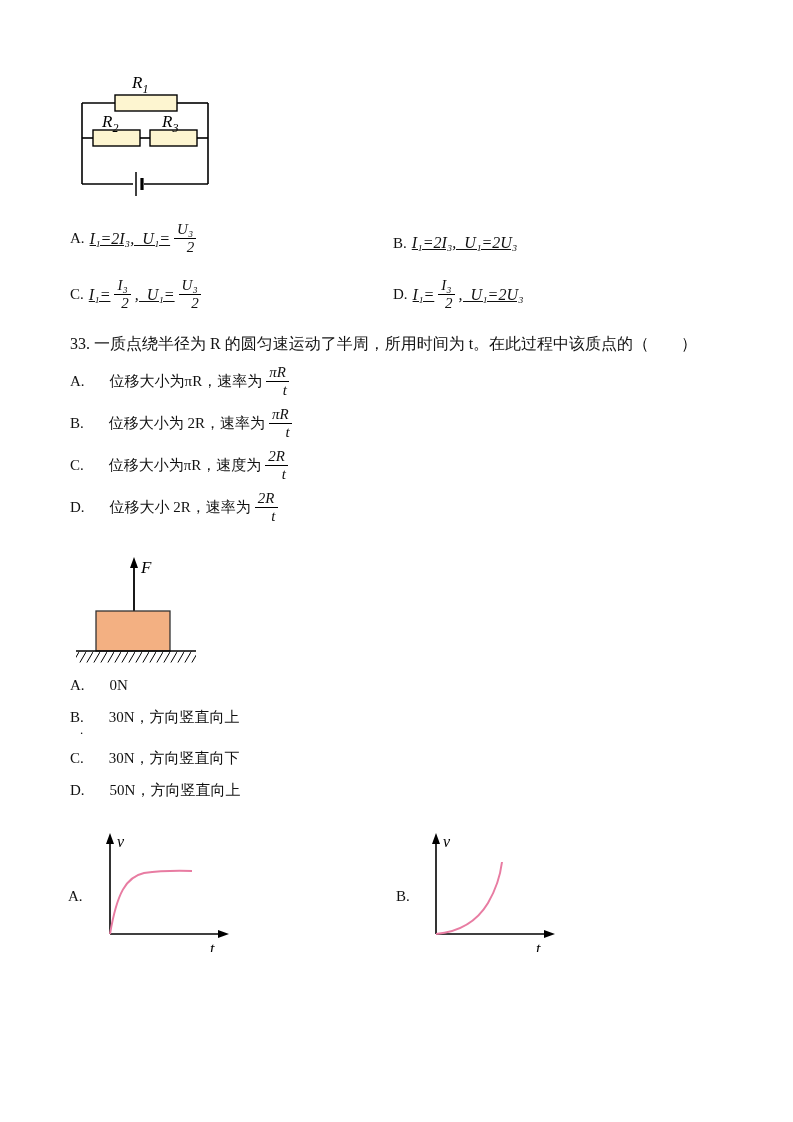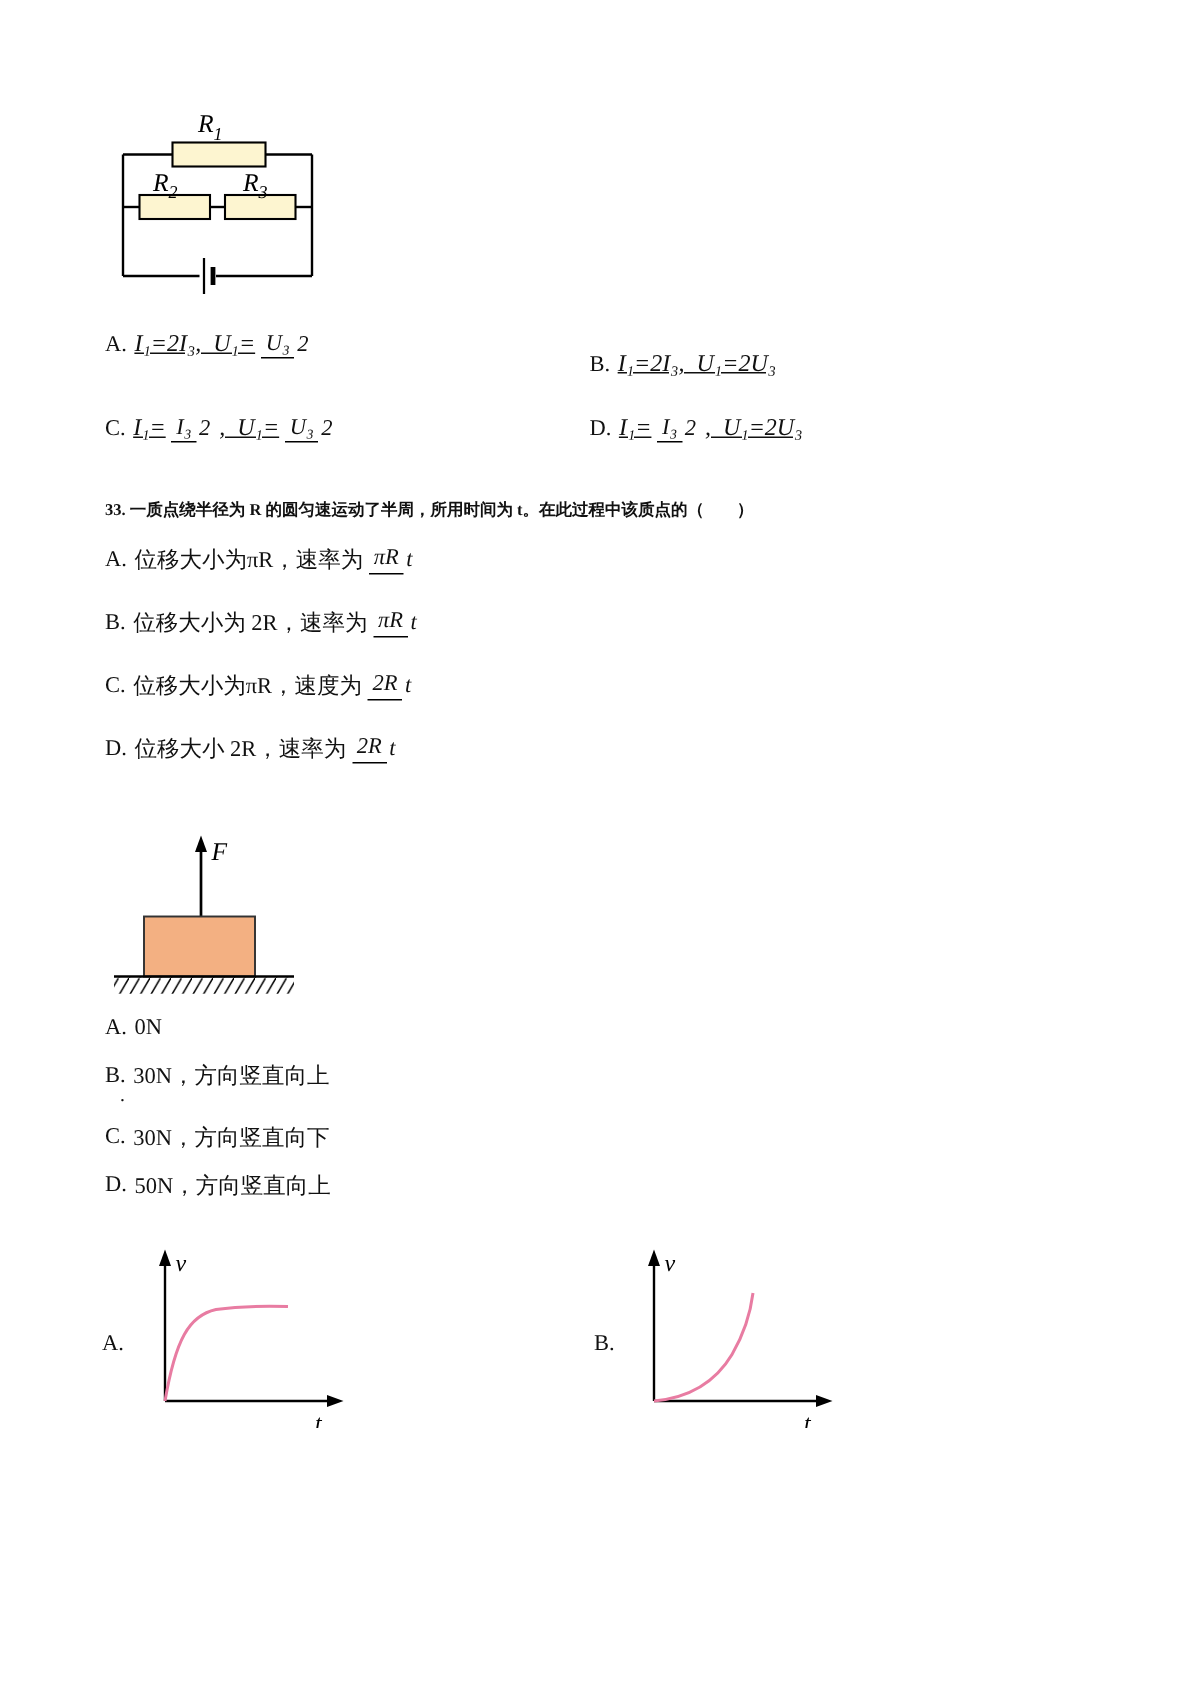--- a/index.html
+++ b/index.html
@@ -4,35 +4,35 @@
 <style>
   * { margin:0; padding:0; box-sizing:border-box; }
   html,body { background:#ffffff; }
   .page {
     position:relative; width:793px; height:952px; background:#ffffff;
     font-family:"Liberation Serif","DejaVu Serif",serif; color:#111;
     overflow:hidden;
   }
   svg { position:absolute; overflow:visible; display:block; }
   .stem {
-    position:absolute; font-size:11px; white-space:pre; line-height:1.35;font-weight:bold;
+    position:absolute; font-size:16px; white-space:pre; line-height:1.35;
   }
   .opt {
     position:absolute; display:flex; align-items:center; font-size:15px;
     white-space:pre;
   }
   .opt .label { margin-right:5px; font-style:normal; }
-  .plain { font-style:normal; }
+  .plain { font-style:normal;margin-left:20px; }
   .math {
     font-style:italic; font-size:16px;
     font-family:"Liberation Serif","DejaVu Serif",serif;
     text-decoration:underline;
   }
   .frac {
-    display:inline-flex; flex-direction:row; align-items:center;
+    display:inline-flex; flex-direction:column; align-items:flex-end;
     font-style:italic; font-size:15px; line-height:1.15; margin:0 4px;
     text-align:center;
   }
   .frac .num { border-bottom:1.2px solid #000; padding:0 3px; }
   .frac .den { padding:0 2px; }
   .clabel { font-style:italic; font-size:17px; font-family:"Liberation Serif","DejaVu Serif",serif; }
   .glabel { font-style:italic; font-size:16px; font-family:"Liberation Serif","DejaVu Serif",serif; }
   .graph-letter { position:absolute; font-size:15px; }
   .stray { position:absolute; font-size:13px; }
   .footer {

